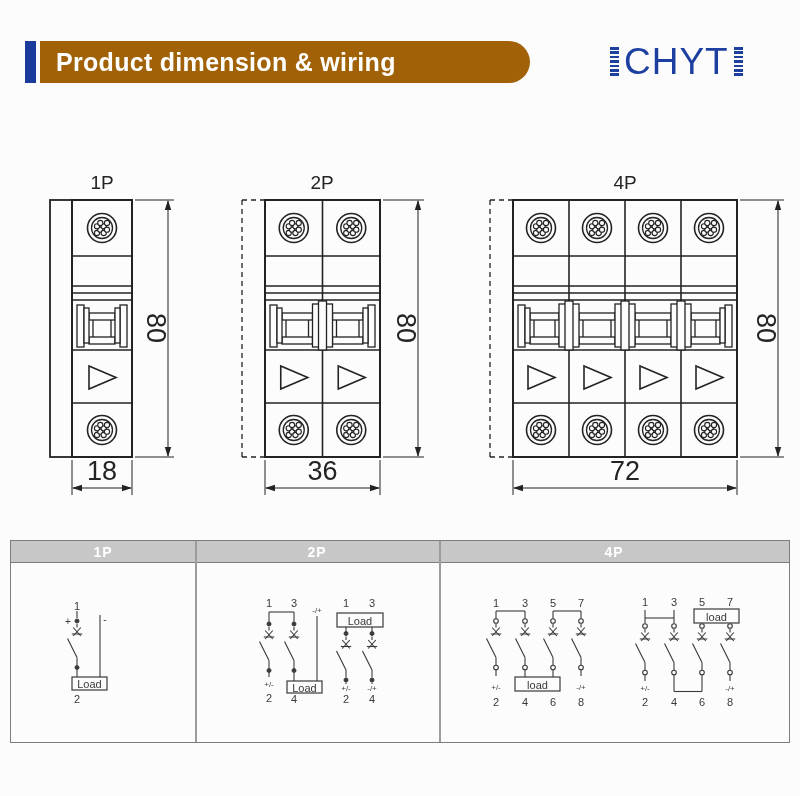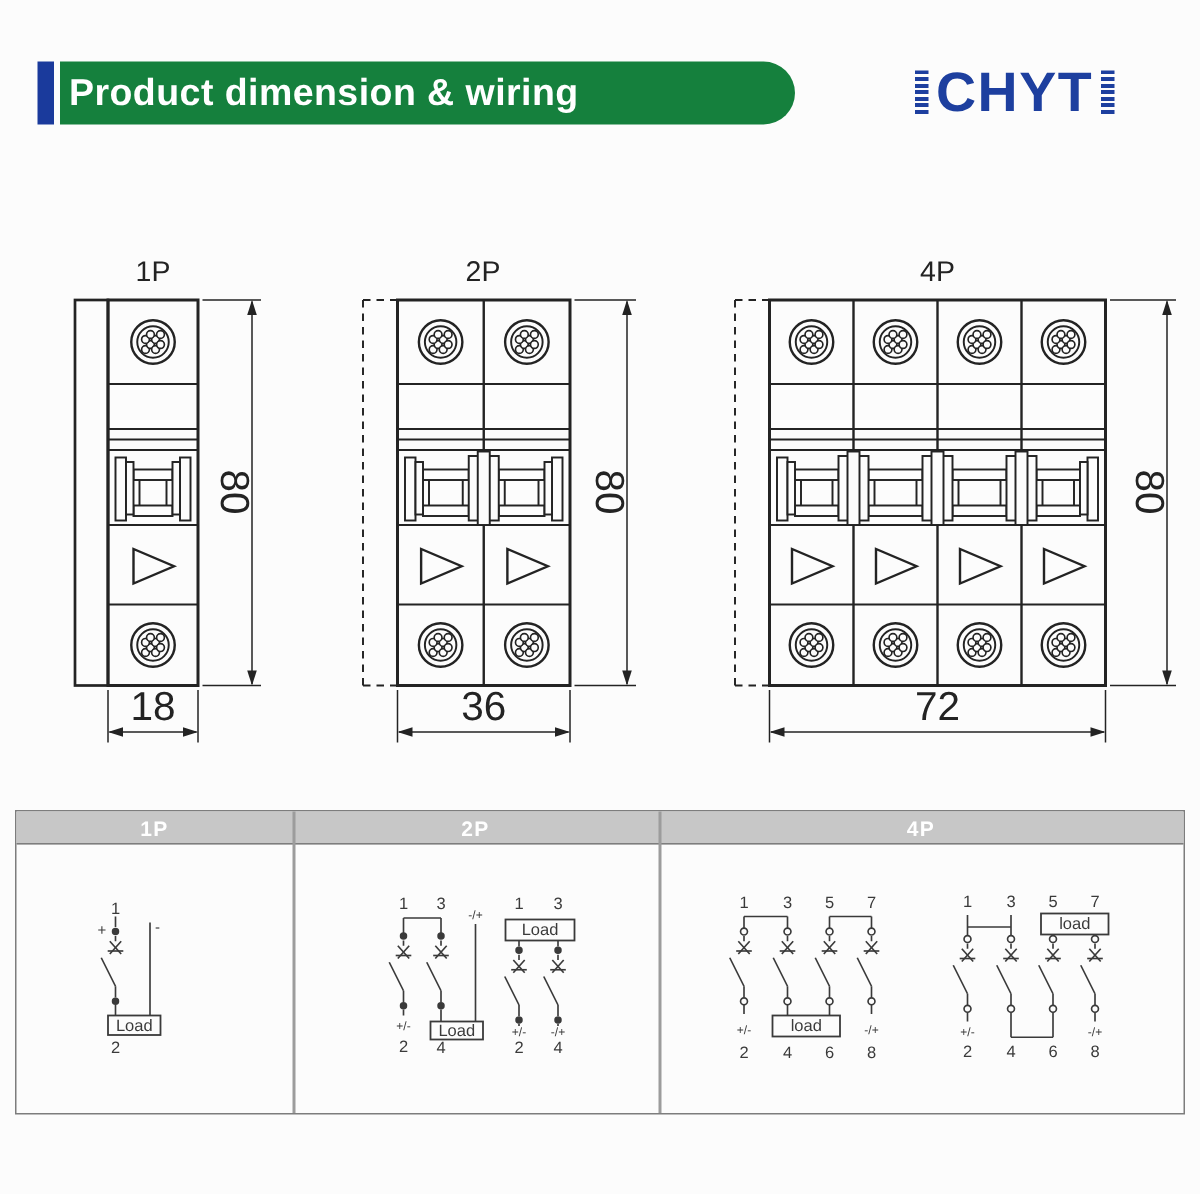--- a/index.html
+++ b/index.html
@@ -1,26 +1,26 @@
 <!DOCTYPE html>
 <html><head>
 <meta charset="utf-8">
 <style>
   html,body{margin:0;padding:0;background:#ffffff;}
   .page{position:relative;width:800px;height:796px;background:#fcfcfc;overflow:hidden;
         font-family:"Liberation Sans",sans-serif;}
   
   .banner-accent{position:absolute;left:25px;top:41px;width:11px;height:42px;background:#1a3a9c;}
-  .banner{position:absolute;left:40px;top:41px;width:490px;height:42px;background:#15803d;
-          border-radius:0 21px 21px 0;display:flex;align-items:center;padding-left:6px;
+  .banner{position:absolute;left:40px;top:41px;width:490px;height:42px;background:#a16207;
+          border-radius:0 21px 21px 0;display:flex;align-items:center;padding-left:16px;
           box-sizing:border-box;}
   .banner span{color:#ffffff;font-size:25px;font-weight:bold;letter-spacing:.3px;}
   
   .logo{position:absolute;left:610px;top:44px;height:36px;display:flex;align-items:center;gap:5px;}
-  .logo-text{color:#1d3f9f;font-size:37px;font-weight:bold;letter-spacing:1px;line-height:36px;}
+  .logo-text{color:#1d3f9f;font-size:37px;font-weight:normal;letter-spacing:1px;line-height:36px;}
   .logo-stripes{width:9px;height:31px;
      background:repeating-linear-gradient(to bottom,#1d3f9f 0 2.6px,rgba(0,0,0,0) 2.6px 4.4px);}
   
   .wtable{position:absolute;left:10px;top:540px;width:780px;height:203px;
           border:1.5px solid #7d7d7d;box-sizing:border-box;}
   .whead{position:absolute;left:0;top:0;width:100%;height:22px;background:#c7c7c7;
          border-bottom:1.5px solid #7d7d7d;box-sizing:border-box;display:flex;}
   .wcell{display:flex;align-items:center;justify-content:center;color:#ffffff;
          font-size:14px;font-weight:bold;letter-spacing:1px;}
   .wc1{width:184px;} .wc2{width:244px;} .wc3{flex:1;}

